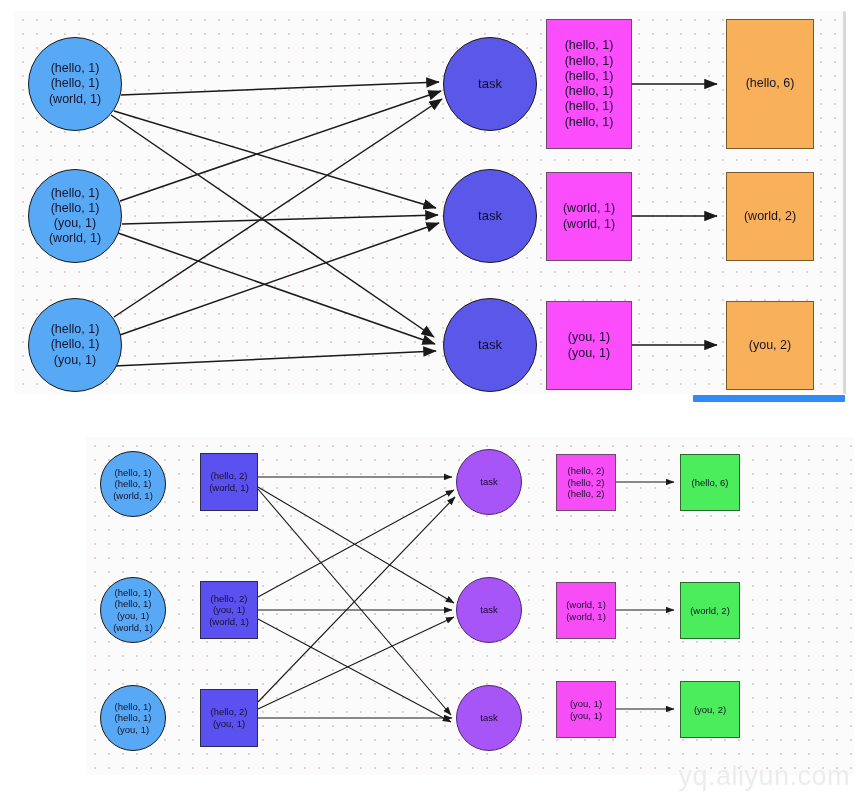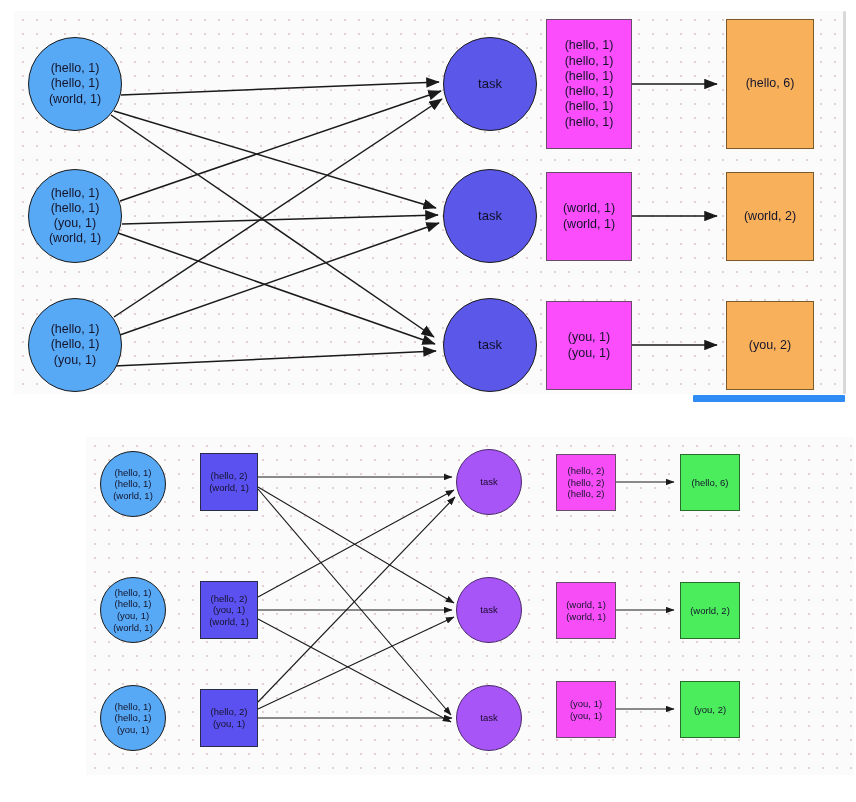--- a/index.html
+++ b/index.html
@@ -276,13 +276,14 @@
   </div>
   <div class="node green-box" style="left:594px;top:145px;width:60px;height:57px;">
     <span class="ln">(world, 2)</span>
   </div>
   <div class="node green-box" style="left:594px;top:244px;width:60px;height:57px;">
     <span class="ln">(you, 2)</span>
   </div>
 </div>
 
 <div id="watermark">
+  <span>yq.aliyun.com</span>
 </div>
 
 </body></html>

